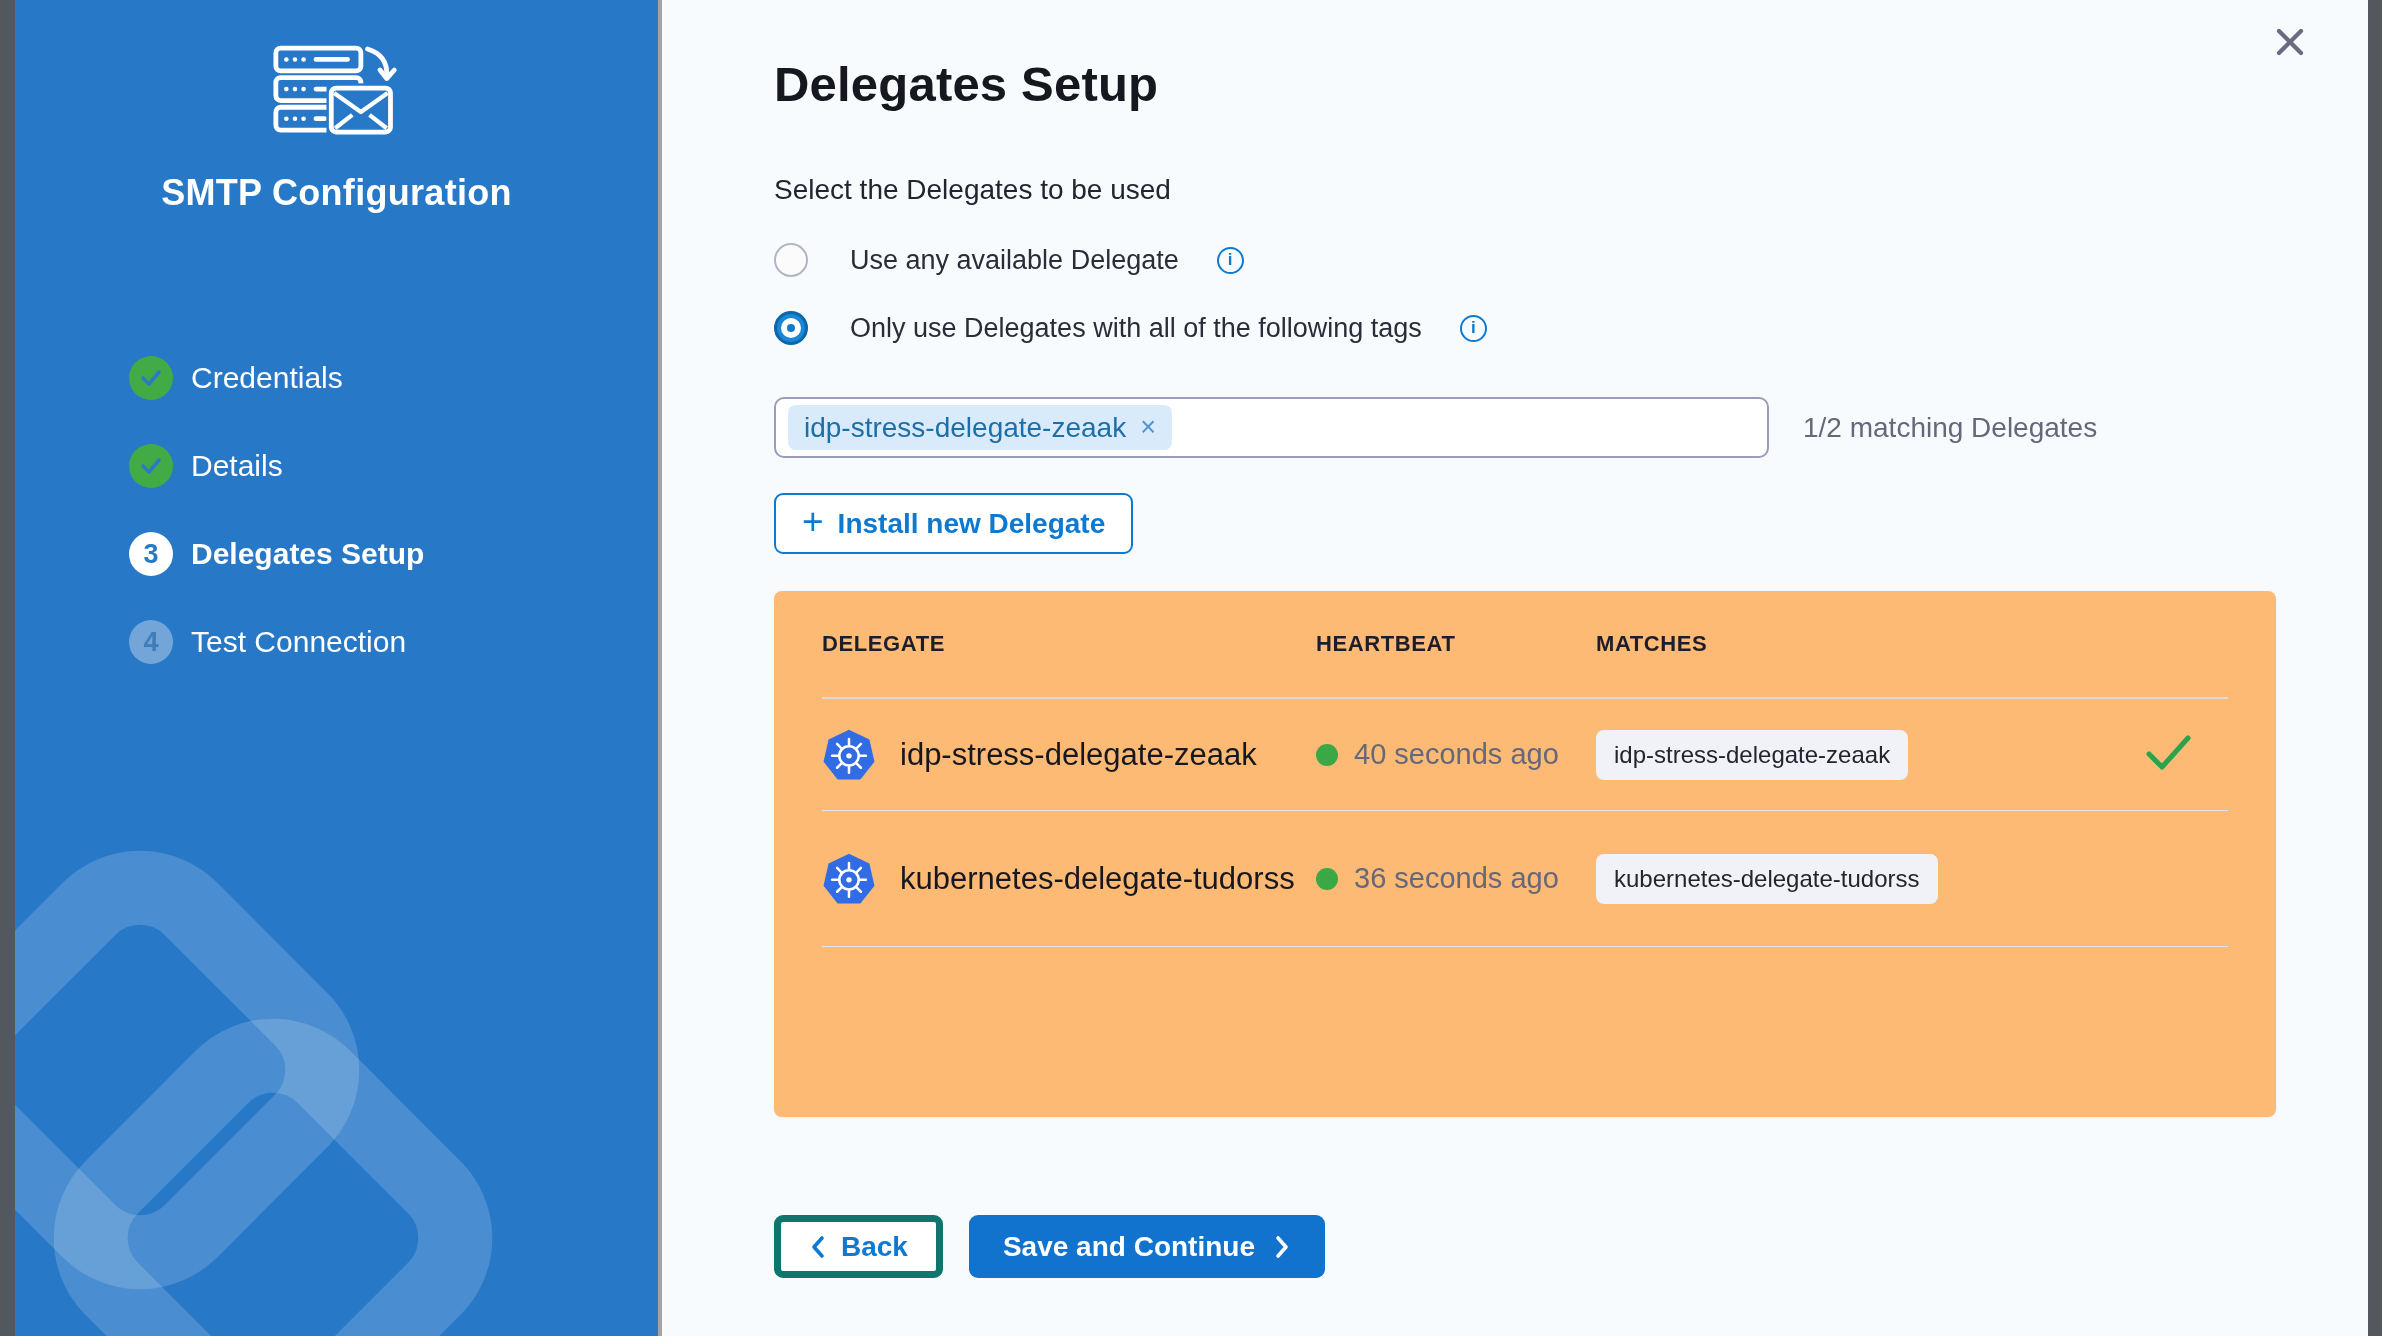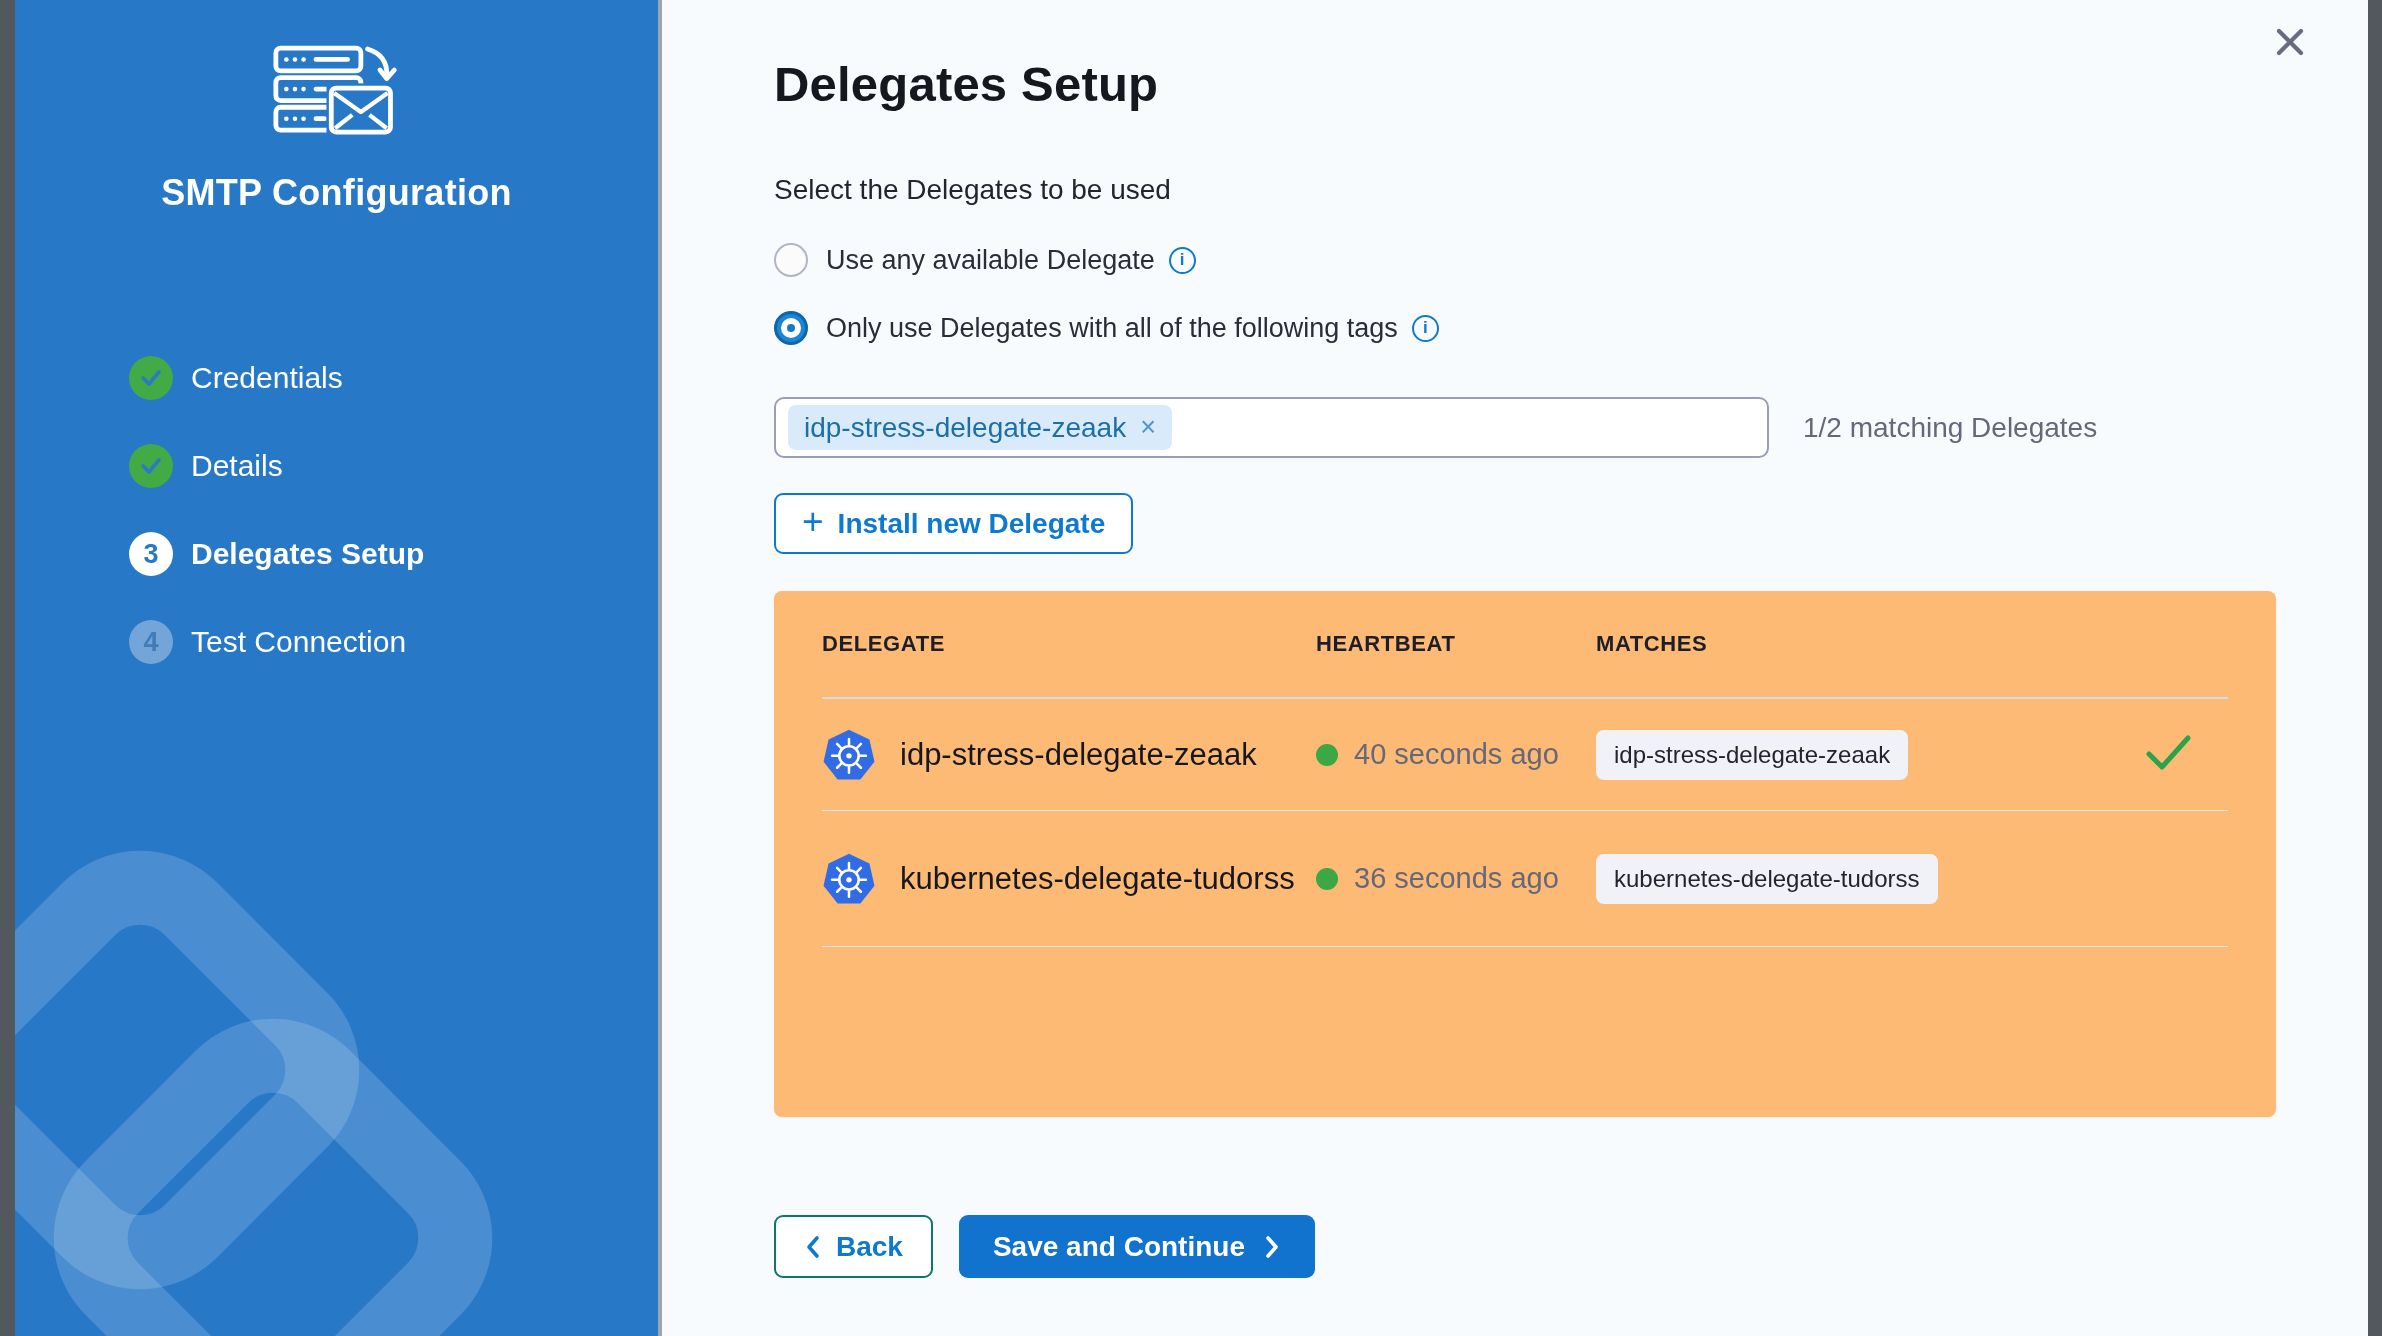--- a/index.html
+++ b/index.html
@@ -27,21 +27,21 @@
   .step-label { font-size:30px; color:#fff; }
   .step.active .step-label { font-weight:700; }
 
   
   .content { flex:1; background:#F8FBFE; position:relative; }
   .close-btn { position:absolute; top:22px; right:58px; width:40px; height:40px; cursor:pointer; }
   .inner { margin-left:112px; width:1502px; padding-top:54px; }
   h1.page-title { margin:0; font-size:49px; line-height:60px; font-weight:700; color:#17181F; letter-spacing:.2px; }
   .sub { margin:60px 0 0; font-size:28px; color:#22252F; }
   .radios { margin-top:34px; }
-  .radio-row { display:flex; align-items:center; height:40px; margin-bottom:28px; cursor:pointer; }
+  .radio-row { display:flex; align-items:center; height:40px; margin-bottom:28px; cursor:pointer;gap:24px; }
   .radio { width:34px; height:34px; border-radius:50%; margin-right:18px; position:relative; flex:none; }
   .radio.off { background:#FBFBFC; border:2px solid #B2B4C4; }
   .radio.on { background:#1B86D8; border:3px solid #0D66A6; }
   .radio.on::after { content:''; position:absolute; inset:4px; border-radius:50%; background:#fff; }
   .radio.on::before { content:''; position:absolute; inset:10px; border-radius:50%; background:#1579C6; z-index:1; }
   .radio-label { font-size:27px; color:#2A2C38; }
   .info { width:27px; height:27px; border-radius:50%; border:2px solid #0D79D0; color:#0D79D0;
           font-size:17px; font-weight:700; display:flex; align-items:center; justify-content:center;
           margin-left:14px; flex:none; cursor:pointer; }
   .input-row { margin-top:49px; display:flex; align-items:center; }
@@ -67,21 +67,21 @@
   .t-row.r1 { height:112px; }
   .t-row.r2 { height:136px; }
   .cell-name { display:flex; align-items:center; font-size:31px; color:#17181F; }
   .k8s { width:54px; height:54px; margin-right:24px; flex:none; }
   .cell-hb { display:flex; align-items:center; font-size:29px; color:#66687A; }
   .dot { width:22px; height:22px; border-radius:50%; background:#3BA745; margin-right:16px; flex:none; }
   .tagchip { display:inline-block; background:#F0F2F8; border-radius:8px; padding:11px 18px; font-size:24px; color:#23242E; }
   .cell-match { padding-left:58px; }
 
   .footer { margin-top:98px; display:flex; align-items:center; }
-  .btn.back { background:#fff; border:2px solid #0f766e; color:#0D79D0; height:63px; padding:4px 28px; margin-right:26px; }
+  .btn.back { background:#fff; border:7px solid #0f766e; color:#0D79D0; height:63px; padding:4px 28px; margin-right:26px; }
   .btn.back svg { margin-right:14px; }
   .btn.save { background:#1273CE; border:none; color:#fff; height:63px; padding:0 34px; }
   .btn.save svg { margin-left:18px; }
 </style>
 </head>
 <body>
 
 <div class="modal">
 
   <aside class="sidebar">

